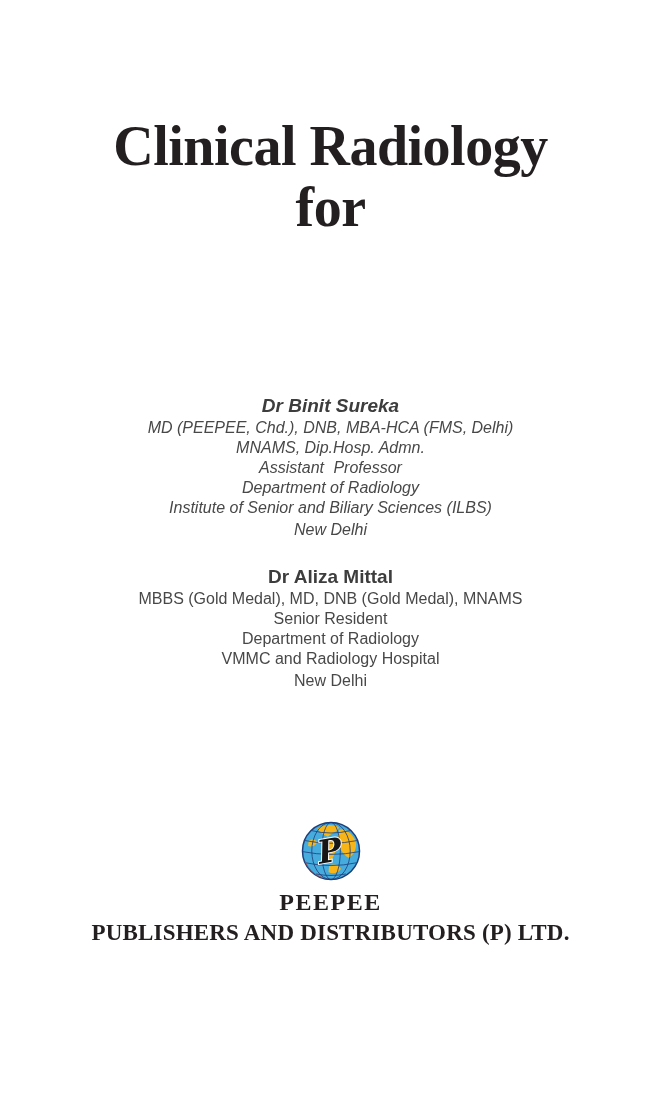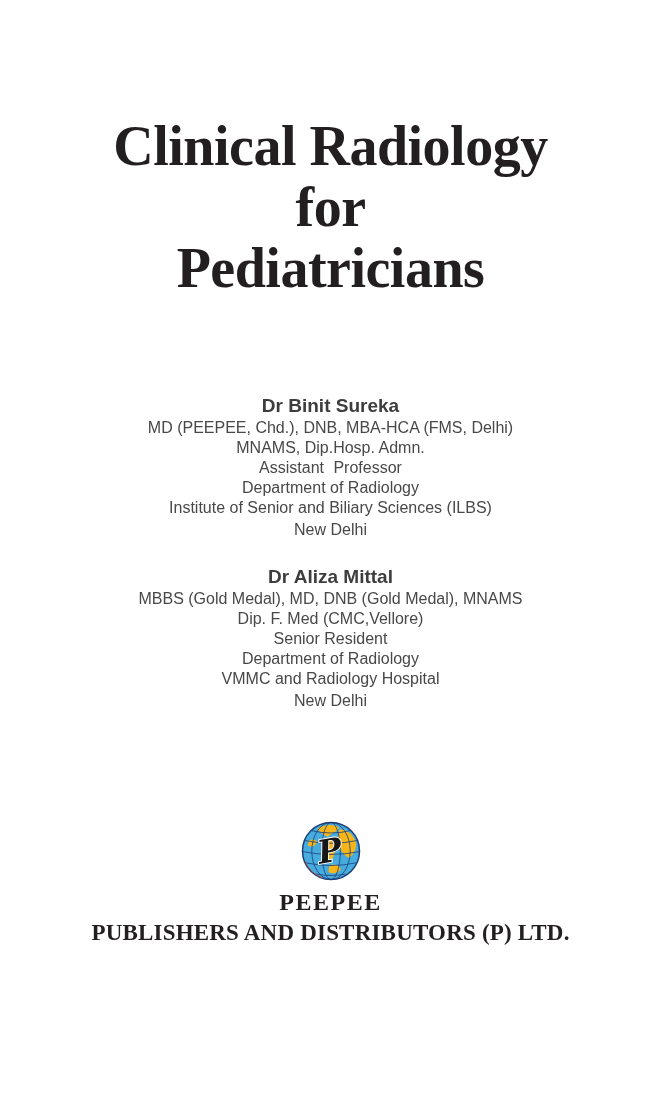--- a/index.html
+++ b/index.html
@@ -34,21 +34,21 @@
   .author {
     position: absolute;
     left: 0;
     right: 0;
     text-align: center;
     font-family: "Liberation Sans", "DejaVu Sans", sans-serif;
     font-size: 16px;
     line-height: 20px;
     color: #484848;
   }
-  .author-1 { top: 382px; }
+  .author-1 { top: 382px; font-style: italic; }
   .author-2 { top: 553px; }
   .author-name {
     font-size: 19px;
     line-height: 23px;
     font-weight: bold;
     color: #3d3d3d;
     margin-bottom: 1px;
   }
   
   .author-1 > div:nth-child(4) { word-spacing: 5px; }
@@ -92,37 +92,35 @@
   }
 </style>
 </head>
 <body>
 
 <div class="page">
 
   <h1 class="title">
     <span class="title-line">Clinical Radiology</span>
     <span class="title-line">for</span>
-    <span class="title-line">Pediatricians</span>
   </h1>
 
   <section class="author author-1">
     <div class="author-name">Dr Binit Sureka</div>
     <div class="author-line">MD (PEEPEE, Chd.), DNB, MBA-HCA (FMS, Delhi)</div>
     <div class="author-line">MNAMS, Dip.Hosp. Admn.</div>
     <div class="author-line">Assistant Professor</div>
     <div class="author-line">Department of Radiology</div>
     <div class="author-line">Institute of Senior and Biliary Sciences (ILBS)</div>
     <div class="author-line">New Delhi</div>
   </section>
 
   <section class="author author-2">
     <div class="author-name">Dr Aliza Mittal</div>
     <div class="author-line">MBBS (Gold Medal), MD, DNB (Gold Medal), MNAMS</div>
-    <div class="author-line">Dip. F. Med (CMC,Vellore)</div>
     <div class="author-line">Senior Resident</div>
     <div class="author-line">Department of Radiology</div>
     <div class="author-line">VMMC and Radiology Hospital</div>
     <div class="author-line">New Delhi</div>
   </section>
 
   <div class="logo-wrap">
     <svg width="62" height="62" viewBox="0 0 100 100">
 
       <circle cx="50" cy="50" r="46" fill="#46ACDE" stroke="#1B3E7A" stroke-width="2.4"></circle>

